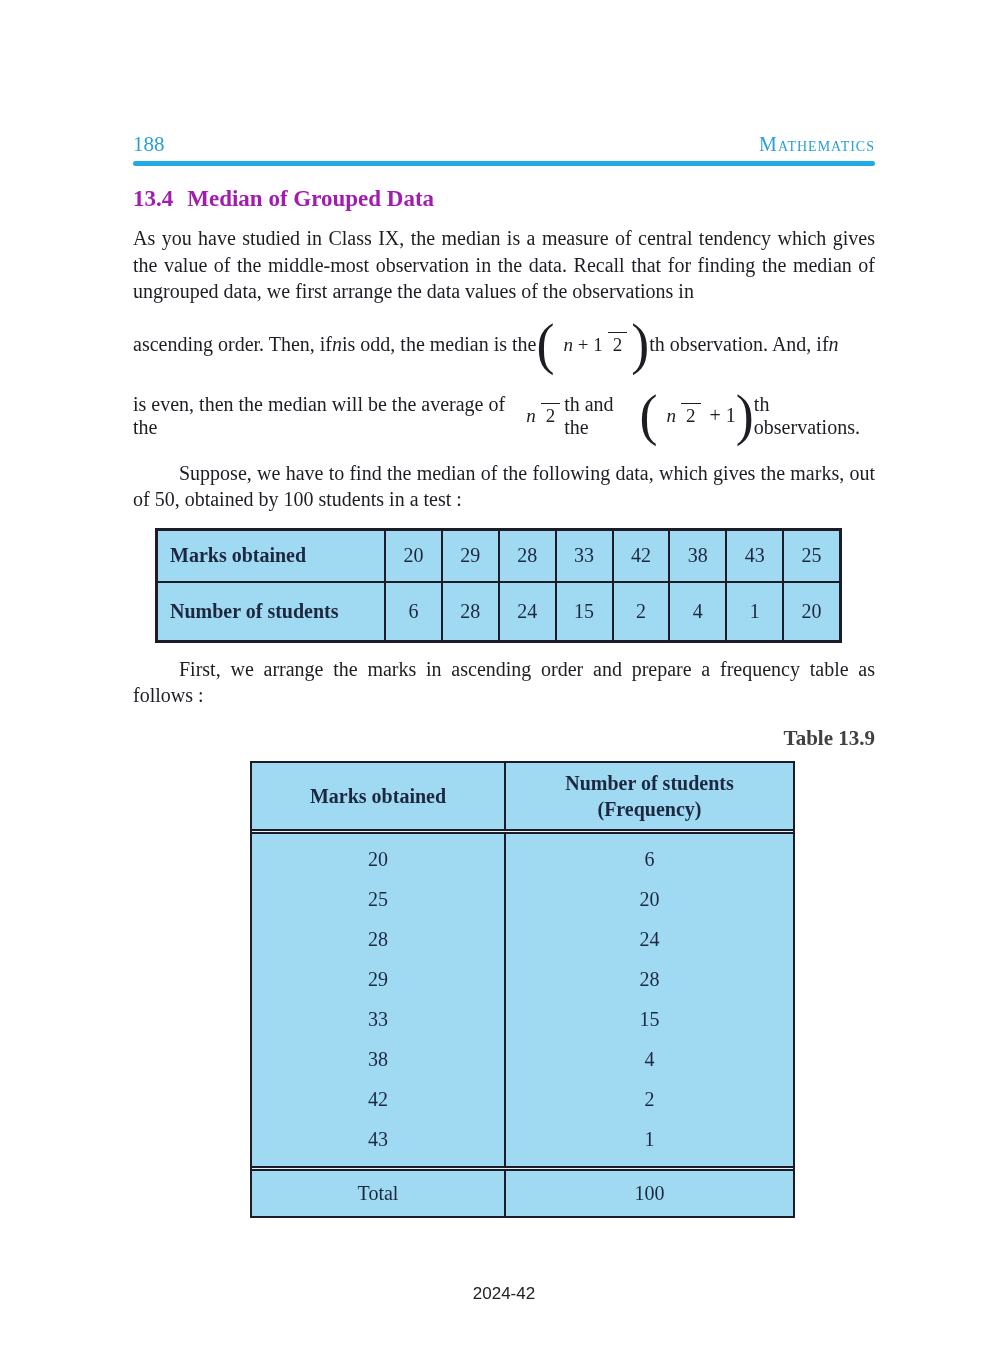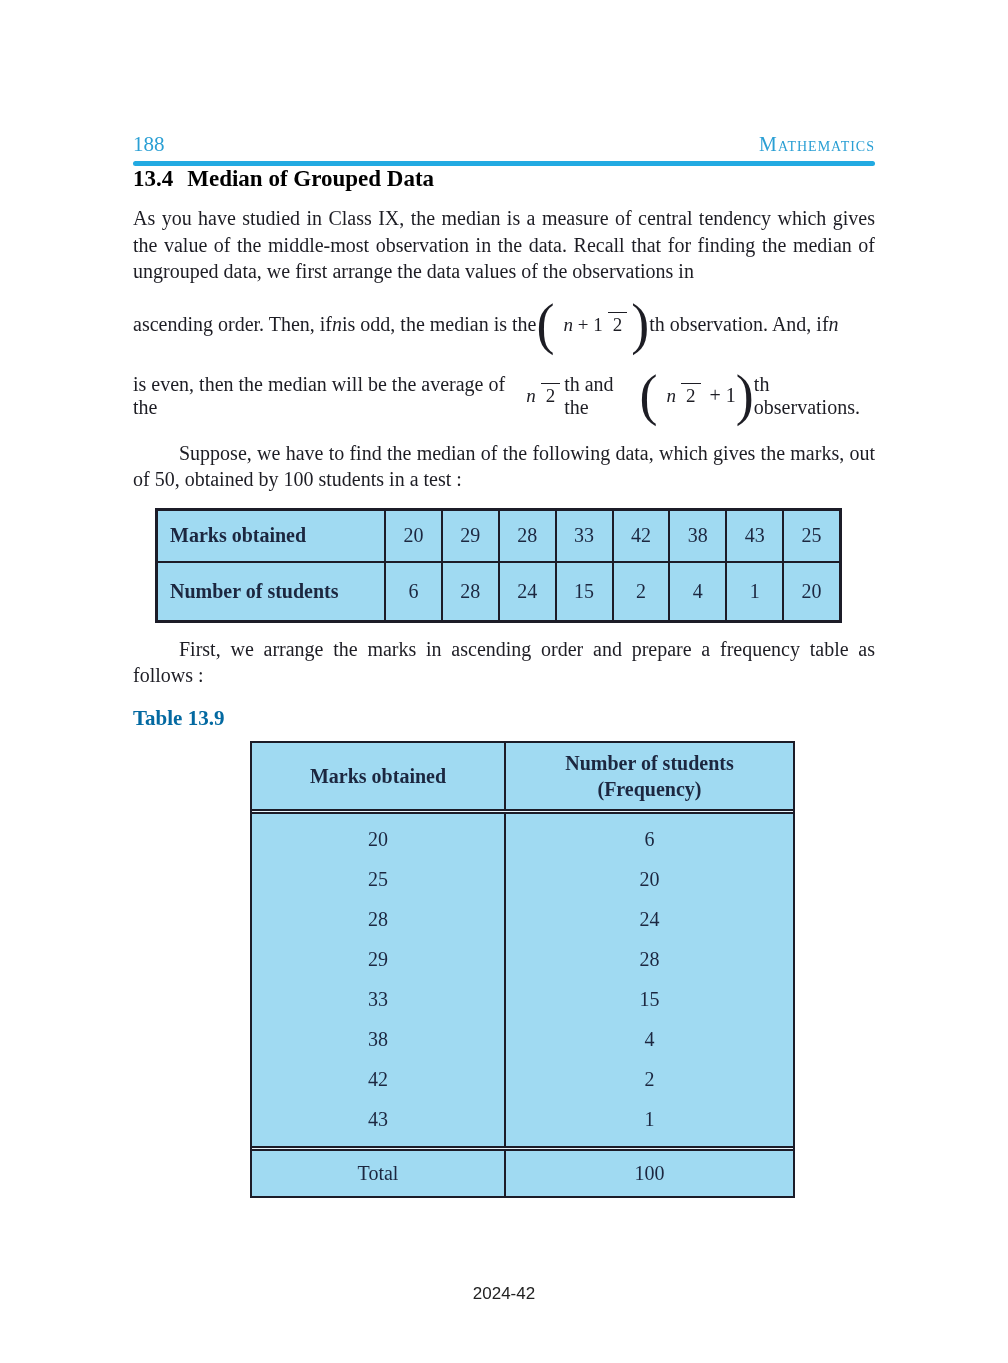--- a/index.html
+++ b/index.html
@@ -11,22 +11,22 @@
   }
   .content { position:absolute; left:133px; width:742px; top:132px; }
 
   
   .pagehead { display:flex; justify-content:space-between; align-items:baseline; }
   .pagenum { font-size:21px; color:#2a9fd4; }
   .subject { font-size:20px; color:#2a9fd4; font-variant:small-caps; letter-spacing:1px; }
   .rule { height:5px; background:#22aae2; border-radius:3px; margin-top:4px; }
 
   
-  .heading { display:flex; gap:14px;
-             font-size:23px; font-weight:bold; color:#000000; }
+  .heading { margin-top:20px; display:flex; gap:14px;
+             font-size:23px; font-weight:bold; color:#a21caf; }
 
   p.body { margin-top:13px; font-size:20px; line-height:26.5px; text-align:justify; }
   p.indent { text-indent:46px; }
   .it { font-style:italic; }
 
   
   .mathline { display:flex; align-items:center; font-size:20px; margin-top:9px; height:62px; }
   .paren { font-size:54px; font-weight:400; line-height:0.9; transform:scaleY(1.05); color:#1d1d24; }
   .frac { display:inline-flex; align-items:center;
           margin:0 4px; font-size:19px; line-height:1.25; }
@@ -39,21 +39,21 @@
   .t1 { margin-top:15px; margin-left:22px; width:687px;
         border:3px solid #1c1c28; background:#a0daf2; color:#1c2740; }
   .t1row { display:grid; grid-template-columns:226px repeat(8,1fr); height:50px; }
   .t1row + .t1row { border-top:2.2px solid #1c1c28; height:59px; }
   .t1row > div { border-left:2.2px solid #1c1c28; display:flex;
                  align-items:center; justify-content:center; font-size:20px; }
   .t1row > div:first-child { border-left:none; justify-content:flex-start;
                              padding-left:12px; font-weight:bold; }
 
   
-  .t2title { margin-top:17px; text-align:left; font-size:21px; font-weight:bold; color:#0369a1; }
+  .t2title { margin-top:17px; text-align:right; font-size:21px; font-weight:bold; color:#404040; }
   .t2 { margin-top:10px; margin-left:117px; width:545px;
         border:2.6px solid #1c1c28; background:#a0daf2; color:#1c2740; }
   .t2sep { height:5px; background:#e9f6fd;
            border-top:2.2px solid #1c1c28; border-bottom:2.2px solid #1c1c28; }
   .t2flex { display:flex; }
   .t2flex .cL { width:254px; border-right:2.4px solid #1c1c28; }
   .t2flex .cR { flex:1; }
   .t2head { height:66px; }
   .t2head .cL, .t2head .cR { display:flex; flex-direction:column;
         align-items:center; justify-content:center; font-weight:bold; font-size:20px; }

